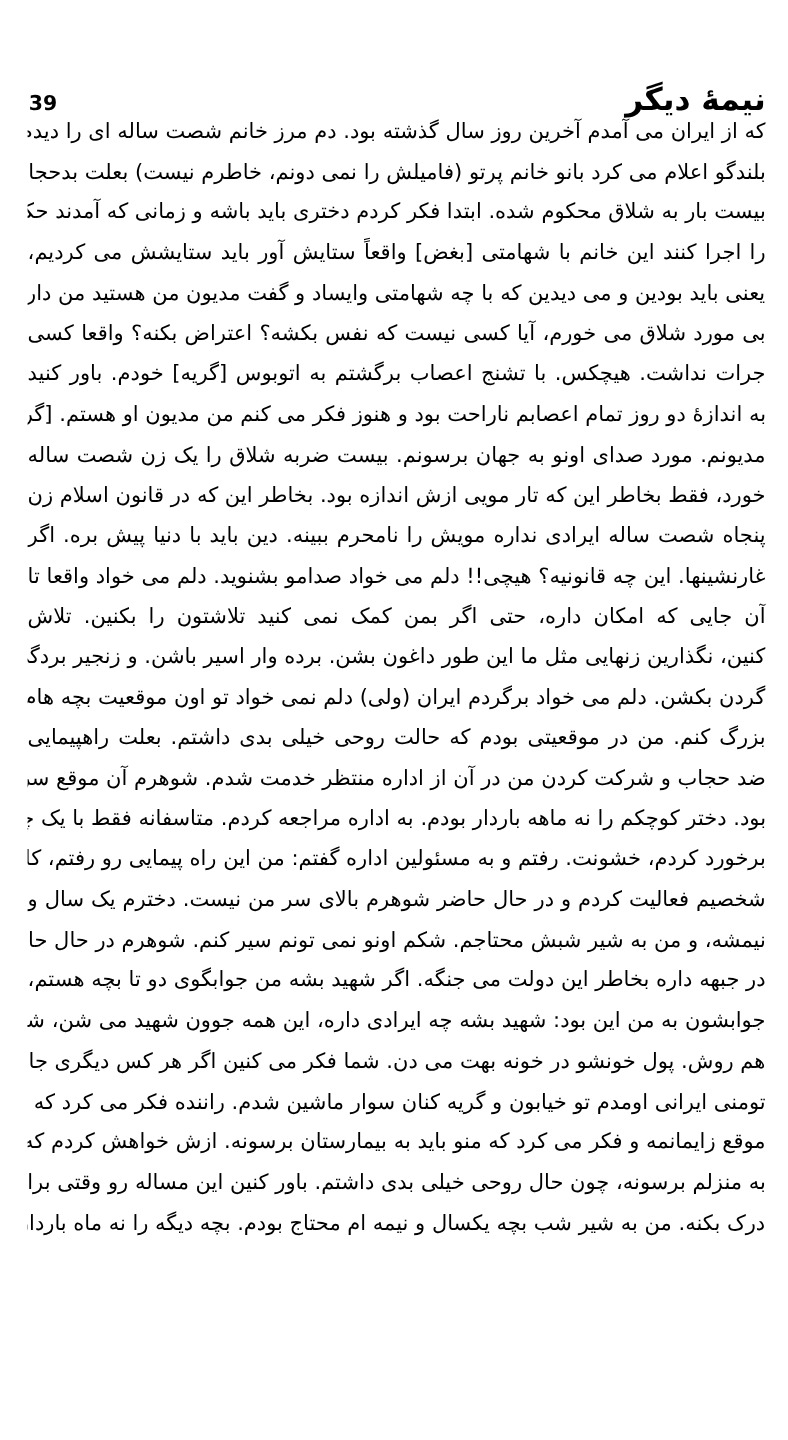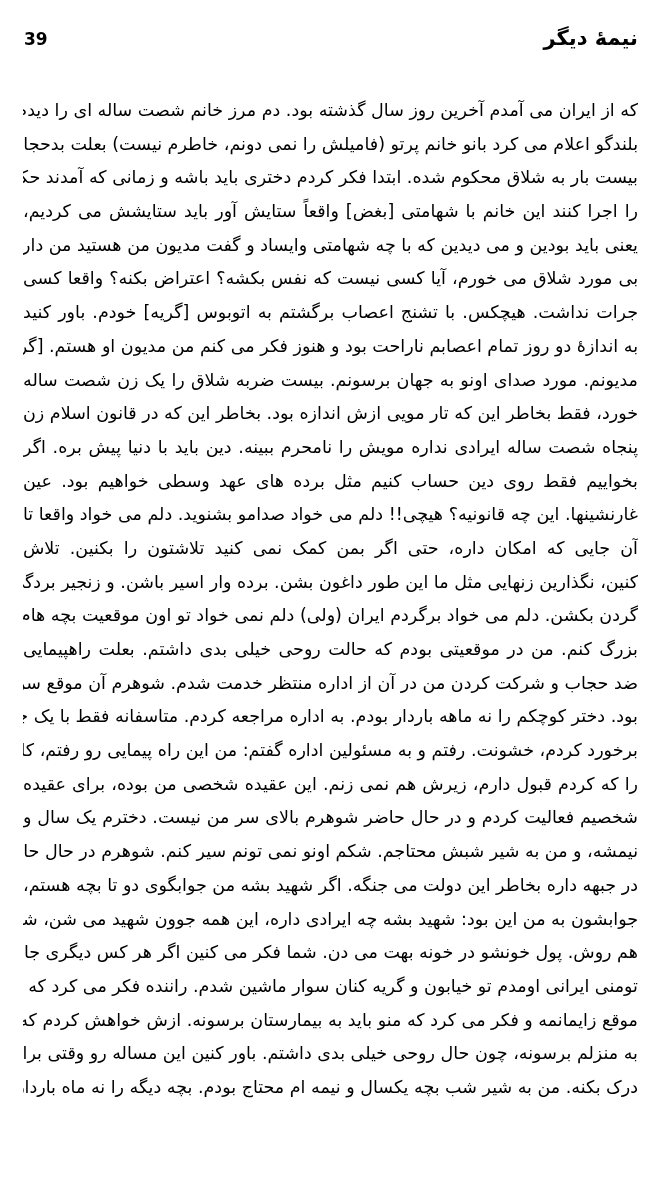--- a/index.html
+++ b/index.html
@@ -19,23 +19,24 @@
     position: absolute;
     top: 26px;
     right: 19px;
     left: 24px;
     display: flex;
     flex-direction: row;          
     justify-content: space-between;
     align-items: baseline;
   }
   .book-title {
-    font-size: 21px;
+    font-size: 26px;
     font-weight: bold;
     letter-spacing: 0.5px;
+    margin-top: 43px;
   }
   .page-number {
     font-size: 17px;
     font-weight: bold;
     direction: rtl;
   }
   .body-text {
     position: absolute;
     top: 94px;
     right: 19px;
@@ -69,30 +70,28 @@
       <div class="text-line">بلندگو اعلام می کرد بانو خانم پرتو (فامیلش را نمی دونم، خاطرم نیست) بعلت بدحجابی</div>
       <div class="text-line">بیست بار به شلاق محکوم شده. ابتدا فکر کردم دختری باید باشه و زمانی که آمدند حکم</div>
       <div class="text-line">را اجرا کنند این خانم با شهامتی [بغض] واقعاً ستایش آور باید ستایشش می کردیم،</div>
       <div class="text-line">یعنی باید بودین و می دیدین که با چه شهامتی وایساد و گفت مدیون من هستید من دارم</div>
       <div class="text-line">بی مورد شلاق می خورم، آیا کسی نیست که نفس بکشه؟ اعتراض بکنه؟ واقعا کسی</div>
       <div class="text-line">جرات نداشت. هیچکس. با تشنج اعصاب برگشتم به اتوبوس [گریه] خودم. باور کنید</div>
       <div class="text-line">به اندازهٔ دو روز تمام اعصابم ناراحت بود و هنوز فکر می کنم من مدیون او هستم. [گریه]</div>
       <div class="text-line">مدیونم. مورد صدای اونو به جهان برسونم. بیست ضربه شلاق را یک زن شصت ساله</div>
       <div class="text-line">خورد، فقط بخاطر این که تار مویی ازش اندازه بود. بخاطر این که در قانون اسلام زن</div>
       <div class="text-line">پنجاه شصت ساله ایرادی نداره مویش را نامحرم ببینه. دین باید با دنیا پیش بره. اگر</div>
-      <div class="text-line">بخواییم فقط روی دین حساب کنیم مثل برده های عهد وسطی خواهیم بود. عین</div>
       <div class="text-line">غارنشینها. این چه قانونیه؟ هیچی!! دلم می خواد صدامو بشنوید. دلم می خواد واقعا تا</div>
       <div class="text-line">آن جایی که امکان داره، حتی اگر بمن کمک نمی کنید تلاشتون را بکنین. تلاش</div>
       <div class="text-line">کنین، نگذارین زنهایی مثل ما این طور داغون بشن. برده وار اسیر باشن. و زنجیر بردگی به</div>
       <div class="text-line">گردن بکشن. دلم می خواد برگردم ایران (ولی) دلم نمی خواد تو اون موقعیت بچه هام را</div>
       <div class="text-line">بزرگ کنم. من در موقعیتی بودم که حالت روحی خیلی بدی داشتم. بعلت راهپیمایی</div>
       <div class="text-line">ضد حجاب و شرکت کردن من در آن از اداره منتظر خدمت شدم. شوهرم آن موقع سرباز</div>
       <div class="text-line">بود. دختر کوچکم را نه ماهه باردار بودم. به اداره مراجعه کردم. متاسفانه فقط با یک چیز</div>
       <div class="text-line">برخورد کردم، خشونت. رفتم و به مسئولین اداره گفتم: من این راه پیمایی رو رفتم، کاری</div>
-      <div class="text-line">را که کردم قبول دارم، زیرش هم نمی زنم. این عقیده شخصی من بوده، برای عقیده</div>
       <div class="text-line">شخصیم فعالیت کردم و در حال حاضر شوهرم بالای سر من نیست. دخترم یک سال و</div>
       <div class="text-line">نیمشه، و من به شیر شبش محتاجم. شکم اونو نمی تونم سیر کنم. شوهرم در حال حاضر</div>
       <div class="text-line">در جبهه داره بخاطر این دولت می جنگه. اگر شهید بشه من جوابگوی دو تا بچه هستم،</div>
       <div class="text-line">جوابشون به من این بود: شهید بشه چه ایرادی داره، این همه جوون شهید می شن، شوهر تو</div>
       <div class="text-line">هم روش. پول خونشو در خونه بهت می دن. شما فکر می کنین اگر هر کس دیگری جای</div>
       <div class="text-line">تومنی ایرانی اومدم تو خیابون و گریه کنان سوار ماشین شدم. راننده فکر می کرد که من</div>
       <div class="text-line">موقع زایمانمه و فکر می کرد که منو باید به بیمارستان برسونه. ازش خواهش کردم که منو</div>
       <div class="text-line">به منزلم برسونه، چون حال روحی خیلی بدی داشتم. باور کنین این مساله رو وقتی برای</div>
       <div class="text-line">درک بکنه. من به شیر شب بچه یکسال و نیمه ام محتاج بودم. بچه دیگه را نه ماه باردار</div>
     </div>

